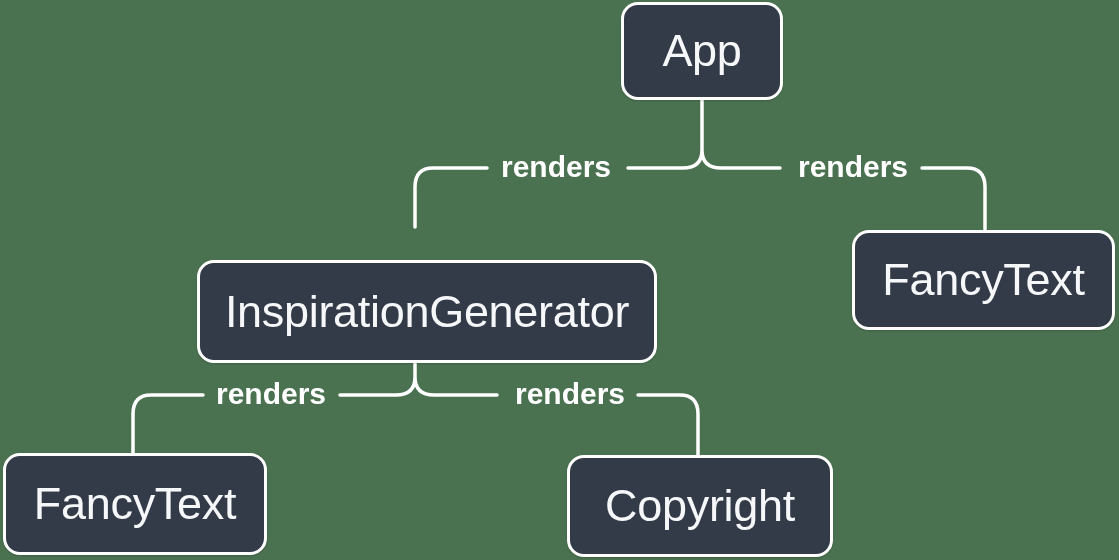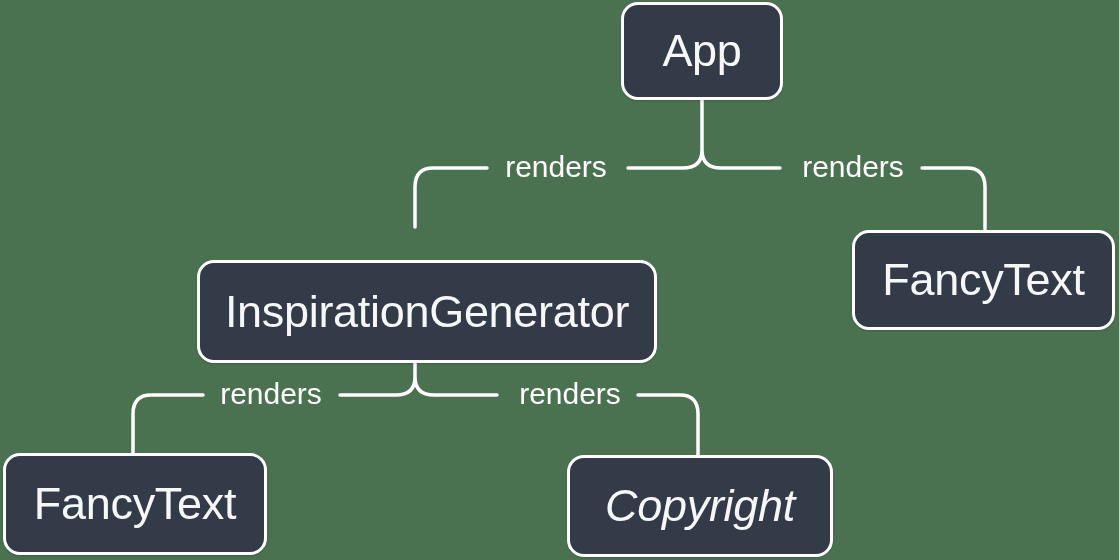--- a/index.html
+++ b/index.html
@@ -43,21 +43,21 @@
     font-weight: 500;
     letter-spacing: -0.3px;
     white-space: nowrap;
     box-shadow: 0 1px 2px rgba(0,0,0,0.15);
   }
   .edge-label {
     position: absolute;
     transform: translate(-50%, -50%);
     color: var(--edge-label, #ffffff);
     font-size: 30px;
-    font-weight: 400;
+    font-weight: 700;
     white-space: nowrap;
     line-height: 1;
     text-align: center;
   }
 </style>
 </head>
 <body>
 
 <div class="stage" style="--bg: #4a7150; --node-fill: #333a48; --node-border: #ffffff; --node-text: #f6f7f9; --edge: #ffffff; --edge-label: #ffffff;">
 
@@ -74,21 +74,21 @@
       M415 377 Q415 395 434 395 H497
       M638 395 H680 Q698 395 698 414 V455
     "></path>
   </svg>
 
   <div id="nodes">
       <div class="node" style="left: 621px; top: 2px; width: 162px; height: 98px;">App</div>
       <div class="node" style="left: 197px; top: 227px; width: 460px; height: 103px; margin-top: 33px;">InspirationGenerator</div>
       <div class="node" style="left: 852px; top: 230px; width: 263px; height: 100px;">FancyText</div>
       <div class="node" style="left: 3px; top: 453px; width: 264px; height: 102px;">FancyText</div>
-      <div class="node" style="left: 567px; top: 455px; width: 266px; height: 102px; font-style: italic;">Copyright</div>
+      <div class="node" style="left: 567px; top: 455px; width: 266px; height: 102px;">Copyright</div>
     </div>
   <div id="labels">
       <div class="edge-label" style="left: 556px; top: 167px;">renders</div>
       <div class="edge-label" style="left: 853px; top: 167px;">renders</div>
       <div class="edge-label" style="left: 271px; top: 394px;">renders</div>
       <div class="edge-label" style="left: 570px; top: 394px;">renders</div>
     </div>
 
 </div>
 

